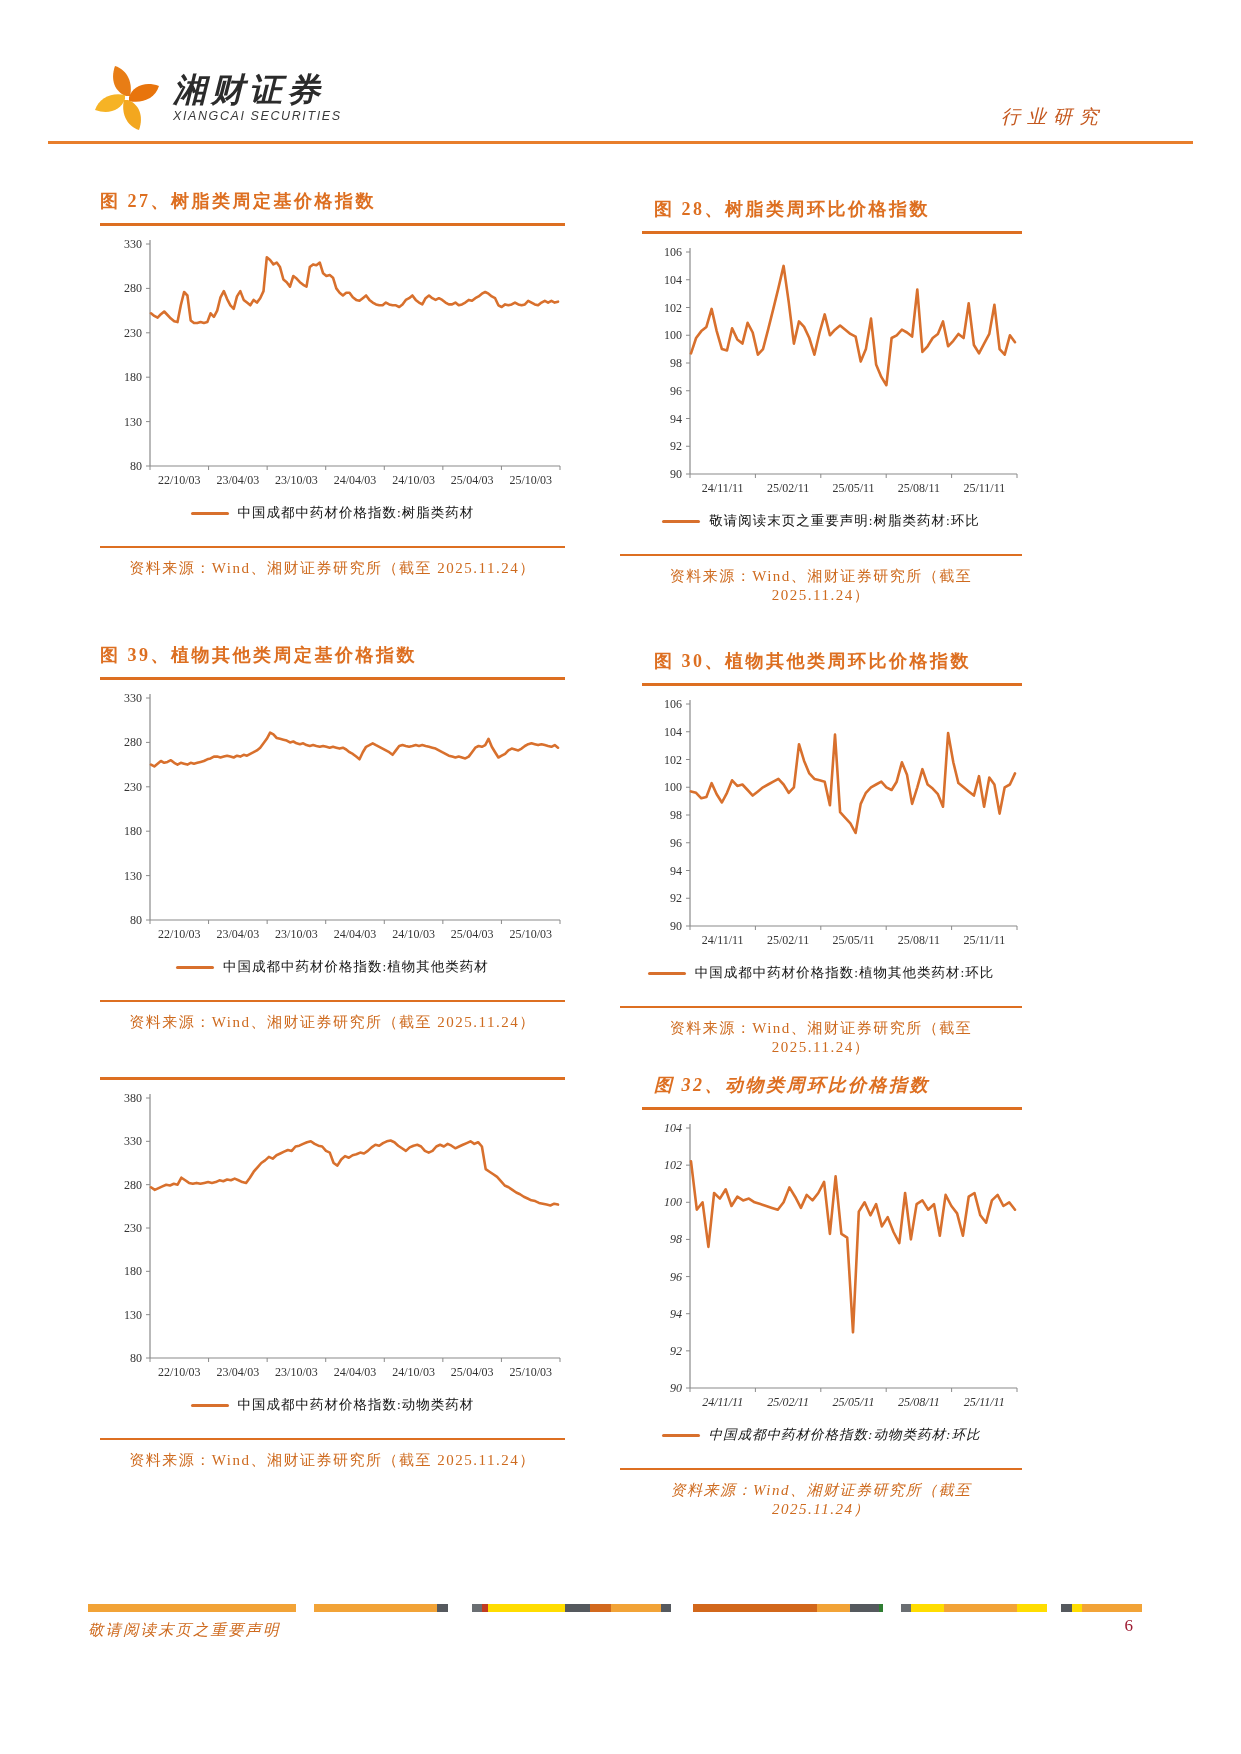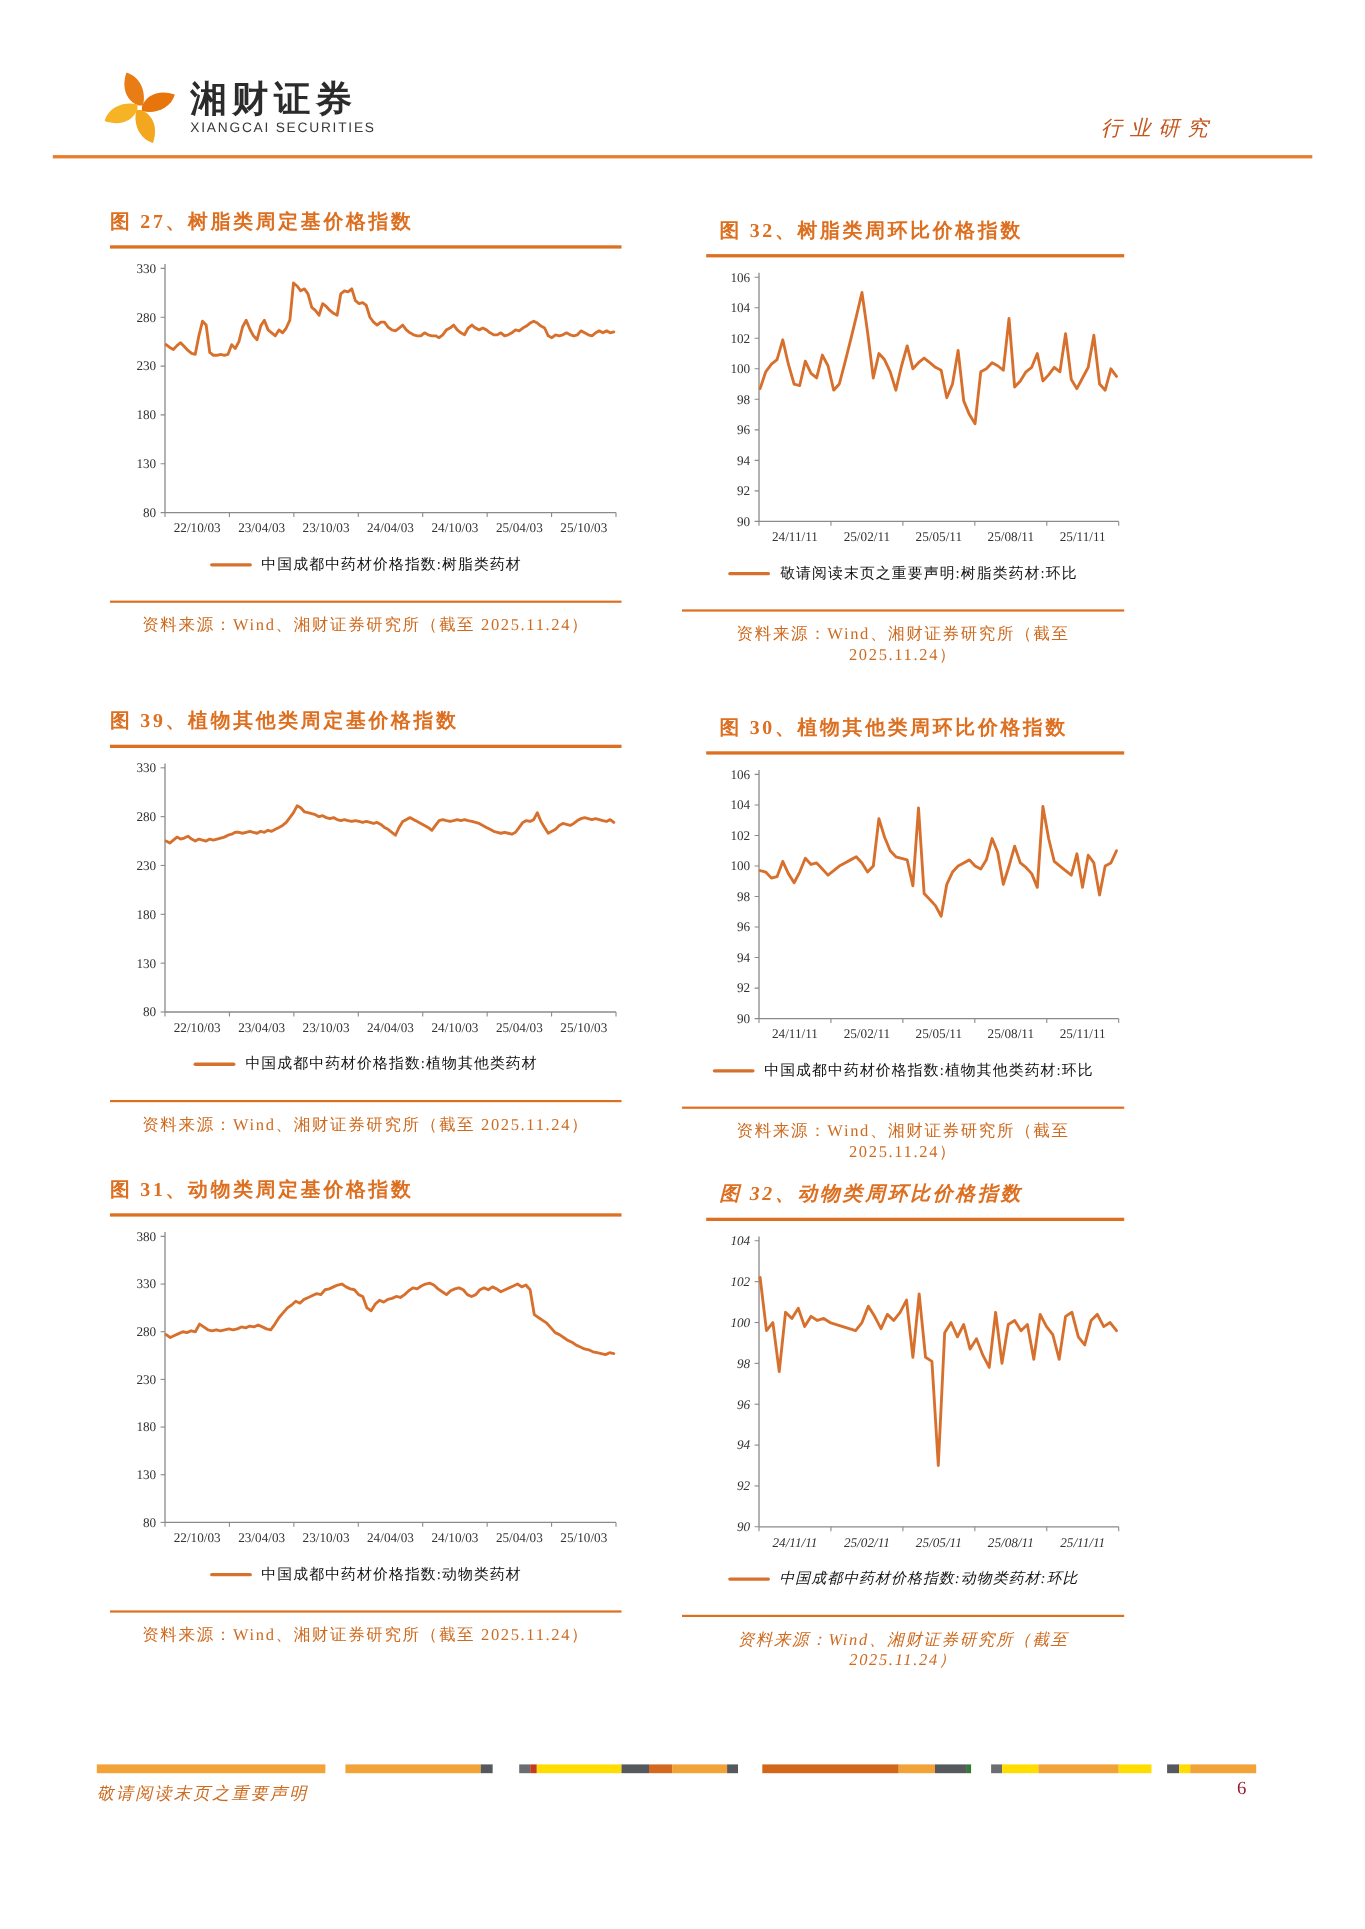--- a/index.html
+++ b/index.html
@@ -4,21 +4,21 @@
 <style>
   :root{
     --accent:#DD6F21; --line:#D8702D; --axis:#8A8A8A; --tick:#333333;
     --source:#CE6A1E; --header-tag:#C4561C; --pagenum:#9E1B32; --brand:#2B2B2B;
   }
   *{margin:0;padding:0;box-sizing:border-box;}
   body{background:#888;font-family:"Liberation Serif","DejaVu Serif",serif;}
   .page{position:relative;width:1241px;height:1754px;background:#ffffff;margin:0 auto;overflow:hidden;}
 
   
-  .logo-wrap{position:absolute;left:95px;top:58px;display:flex;align-items:center;}
+  .logo-wrap{position:absolute;left:95px;top:58px;display:flex;align-items:center;font-style:italic;}
   .brand-text{margin-left:14px;}
   .brand-cn{font-family:"Liberation Sans","DejaVu Sans",sans-serif;font-weight:bold;
             font-size:33px;color:var(--brand);letter-spacing:5px;line-height:36px;}
   .brand-en{font-family:"Liberation Sans","DejaVu Sans",sans-serif;font-size:12.5px;
             color:#3a3a3a;letter-spacing:1.6px;line-height:16px;}
   .header-tag{position:absolute;right:136px;top:104px;color:var(--header-tag);
               font-size:19px;letter-spacing:7px;font-style:italic;text-align:center;}
   .header-rule{position:absolute;left:48px;top:141px;width:1145px;height:3px;background:#E87E2B;}
 
   
@@ -100,21 +100,21 @@
         <polyline points="51.0,79.3 54.3,81.9 57.6,83.7 60.9,80.2 64.2,77.5 67.5,81.0 70.9,84.6 74.2,87.3 77.5,88.1 80.8,71.3 84.1,58.0 87.4,61.5 90.7,86.4 94.0,89.0 97.3,89.0 100.6,88.1 103.9,89.0 107.3,88.1 110.6,79.3 113.9,82.8 117.2,76.6 120.5,63.3 123.8,57.1 127.1,65.1 130.4,71.3 133.7,74.8 137.0,62.4 140.3,57.1 143.7,65.9 147.0,68.6 150.3,71.3 153.6,65.9 156.9,68.6 160.2,64.2 163.5,57.1 166.8,23.3 170.1,26.0 173.4,30.4 176.7,28.6 180.0,33.1 183.4,45.5 186.7,48.2 190.0,52.6 193.3,42.0 196.6,44.6 199.9,48.2 203.2,50.8 206.5,52.6 209.8,33.1 213.1,30.4 216.4,31.3 219.8,28.6 223.1,39.3 226.4,42.0 229.7,41.1 233.0,43.7 236.3,54.4 239.6,58.8 242.9,61.5 246.2,58.8 249.5,58.8 252.8,63.3 256.2,65.9 259.5,66.8 262.8,64.2 266.1,61.5 269.4,65.9 272.7,68.6 276.0,70.4 279.3,71.3 282.6,71.3 285.9,68.6 289.2,70.4 292.6,71.3 295.9,71.3 299.2,73.0 302.5,70.4 305.8,65.9 309.1,64.2 312.4,61.5 315.7,65.9 319.0,68.6 322.3,70.4 325.6,64.2 329.0,61.5 332.3,64.2 335.6,65.9 338.9,64.2 342.2,65.9 345.5,68.6 348.8,70.4 352.1,70.4 355.4,68.6 358.7,71.3 362.0,70.4 365.3,68.6 368.7,65.9 372.0,66.8 375.3,64.2 378.6,62.4 381.9,59.7 385.2,58.0 388.5,59.7 391.8,62.4 395.1,64.2 398.4,71.3 401.7,73.0 405.1,70.4 408.4,71.3 411.7,70.4 415.0,68.6 418.3,70.4 421.6,71.3 424.9,70.4 428.2,66.8 431.5,68.6 434.8,70.4 438.1,71.3 441.5,68.6 444.8,66.8 448.1,68.6 451.4,66.8 454.7,68.6 458.0,67.7" fill="none" stroke="#D8702D" stroke-width="2.6" stroke-linejoin="round" stroke-linecap="round"></polyline>
       </svg>
     <div class="legend">
       <span class="swatch"></span><span>中国成都中药材价格指数:树脂类药材</span>
     </div>
     <div class="src-rule"></div>
     <div class="src">资料来源：Wind、湘财证券研究所（截至 2025.11.24）</div>
   </div>
 
   <div class="cell col2" style="left:620px;top:196px;width:402px;">
-    <div class="fig-title">图 32、树脂类周环比价格指数</div>
+    <div class="fig-title">图 28、树脂类周环比价格指数</div>
     <div class="title-rule"></div>
     <svg class="chart" width="402" height="262">
         <line x1="70" y1="6" x2="70" y2="232" stroke="#8A8A8A" stroke-width="1.2"></line>
         <line x1="66" y1="10" x2="70" y2="10" stroke="#8A8A8A" stroke-width="1"></line>
         <text x="62" y="14" text-anchor="end" font-size="12">106</text>
         <line x1="66" y1="37.75" x2="70" y2="37.75" stroke="#8A8A8A" stroke-width="1"></line>
         <text x="62" y="41.75" text-anchor="end" font-size="12">104</text>
         <line x1="66" y1="65.5" x2="70" y2="65.5" stroke="#8A8A8A" stroke-width="1"></line>
         <text x="62" y="69.5" text-anchor="end" font-size="12">102</text>
         <line x1="66" y1="93.25" x2="70" y2="93.25" stroke="#8A8A8A" stroke-width="1"></line>
@@ -230,21 +230,20 @@
         <polyline points="71.0,97.4 76.1,98.8 81.3,104.3 86.4,103.0 91.6,89.1 96.7,100.2 101.9,108.5 107.0,98.8 112.1,86.3 117.3,91.9 122.4,90.5 127.6,96.0 132.7,101.6 137.9,97.4 143.0,93.3 148.1,90.5 153.3,87.7 158.4,84.9 163.6,90.5 168.7,98.8 173.9,93.3 179.0,50.2 184.1,66.9 189.3,79.4 194.4,84.9 199.6,86.3 204.7,87.7 209.9,111.3 215.0,40.5 220.1,118.2 225.3,123.8 230.4,129.3 235.6,139.0 240.7,109.9 245.9,98.8 251.0,93.3 256.1,90.5 261.3,87.7 266.4,93.3 271.6,96.0 276.7,87.7 281.9,68.3 287.0,80.8 292.1,109.9 297.3,93.3 302.4,75.2 307.6,90.5 312.7,94.6 317.9,100.2 323.0,112.7 328.1,39.1 333.3,68.3 338.4,89.1 343.6,93.3 348.7,97.4 353.9,101.6 359.0,82.2 364.1,112.7 369.3,83.5 374.4,90.5 379.6,119.6 384.7,93.3 389.9,90.5 395.0,79.4" fill="none" stroke="#D8702D" stroke-width="2.6" stroke-linejoin="round" stroke-linecap="round"></polyline>
       </svg>
     <div class="legend">
       <span class="swatch"></span><span>中国成都中药材价格指数:植物其他类药材:环比</span>
     </div>
     <div class="src-rule"></div>
     <div class="src">资料来源：Wind、湘财证券研究所（截至 2025.11.24）</div>
   </div>
 
   <div class="cell col1" style="left:100px;top:1068px;width:465px;">
-    <div class="fig-title">图 31、动物类周定基价格指数</div>
     <div class="title-rule"></div>
     <svg class="chart" width="465" height="300">
         <line x1="50" y1="6" x2="50" y2="270" stroke="#8A8A8A" stroke-width="1.2"></line>
         <line x1="46" y1="10" x2="50" y2="10" stroke="#8A8A8A" stroke-width="1"></line>
         <text x="42" y="14" text-anchor="end" font-size="12">380</text>
         <line x1="46" y1="53.333333333333314" x2="50" y2="53.333333333333314" stroke="#8A8A8A" stroke-width="1"></line>
         <text x="42" y="57.333333333333314" text-anchor="end" font-size="12">330</text>
         <line x1="46" y1="96.66666666666669" x2="50" y2="96.66666666666669" stroke="#8A8A8A" stroke-width="1"></line>
         <text x="42" y="100.66666666666669" text-anchor="end" font-size="12">280</text>
         <line x1="46" y1="140" x2="50" y2="140" stroke="#8A8A8A" stroke-width="1"></line>

